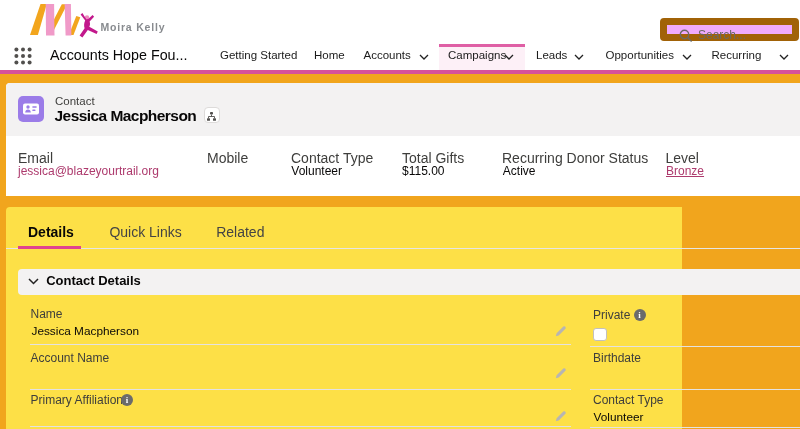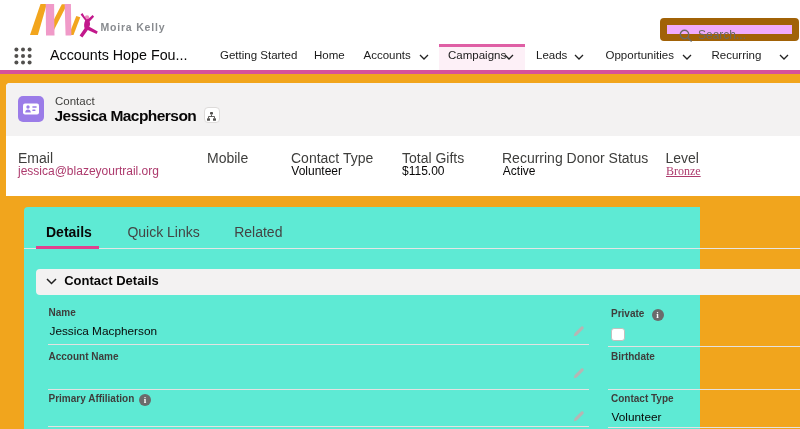--- a/index.html
+++ b/index.html
@@ -20,29 +20,29 @@
   
   #card1 { left:6px; top:83px; width:794px; height:112.5px; background:#fff; border-radius:4px 0 0 0; }
   #card1head { left:0; top:0; width:794px; height:53px; background:#f3f2f2; border-radius:4px 0 0 0; }
   #cicon { left:12px; top:13px; width:26px; height:26px; background:#9b7ce8; border-radius:5px; }
   #clabel { left:49px; top:11.7px; font-size:11.5px; color:#3e3e3c; }
   #cname { left:48.5px; top:24.2px; font-size:15.5px; font-weight:bold; color:#080707; letter-spacing:-0.55px; }
   #hierbtn { left:197.5px; top:24px; width:16px; height:16px; border:1px solid #dddbda; border-radius:4px; background:#fff; }
   .flabel { position:absolute; top:66.8px; font-size:14px; color:#3e3e3c; white-space:nowrap; }
   .fval { position:absolute; top:80.6px; font-size:12px; color:#080707; white-space:nowrap;text-align:center; }
   a.pink { color:#ad3a6d; text-decoration:none; }
-  a.pinku { color:#ad3a6d; text-decoration:underline;font-family:Liberation Serif, serif; }
+  a.pinku { color:#ad3a6d; text-decoration:underline; }
   
-  #card2 { left:24px; top:206.5px; width:676px; height:222.5px; background:#5eead4; border-radius:4px 0 0 0; }
+  #card2 { left:6px; top:206.5px; width:676px; height:222.5px; background:#fde047; border-radius:4px 0 0 0; }
   .tab { position:absolute; top:17.5px; font-size:14px; color:#444; white-space:nowrap; }
   #tabline { left:0; top:41px; width:794px; height:1px; background:#e5e5e5; }
   #tabsel { left:11.5px; top:39px; width:63.5px; height:3.5px; background:#e0418f; }
   #secbar { left:11.5px; top:62.9px; width:782.5px; height:25.6px; background:#f3f2f2; border-radius:4px 0 0 4px; }
   #sectitle { left:40.2px; top:66.9px; font-size:13px; font-weight:bold; color:#080707; }
-  .dlabel { position:absolute; font-size:10px; color:#3e3e3c; white-space:nowrap;font-weight:bold; }
+  .dlabel { position:absolute; font-size:12px; color:#3e3e3c; white-space:nowrap; }
   .dval { position:absolute; font-size:11.8px; color:#080707; white-space:nowrap; }
   .sep { position:absolute; height:1px; background:#e4e2e1; }
   #checkbox { left:587px; top:121.5px; width:13.5px; height:13px; border:1.5px solid #c2c0be; border-radius:3px; background:#fff; }
   .pencil { position:absolute; width:12px; height:12px; }
   .info { position:absolute; width:12px; height:12px; border-radius:50%; background:#6b6b6b; color:#fff; font-size:9px; font-weight:bold; text-align:center; line-height:12px; font-family:"Liberation Serif",serif; }
 </style>
 </head>
 <body>
 <div id="stage">
 

